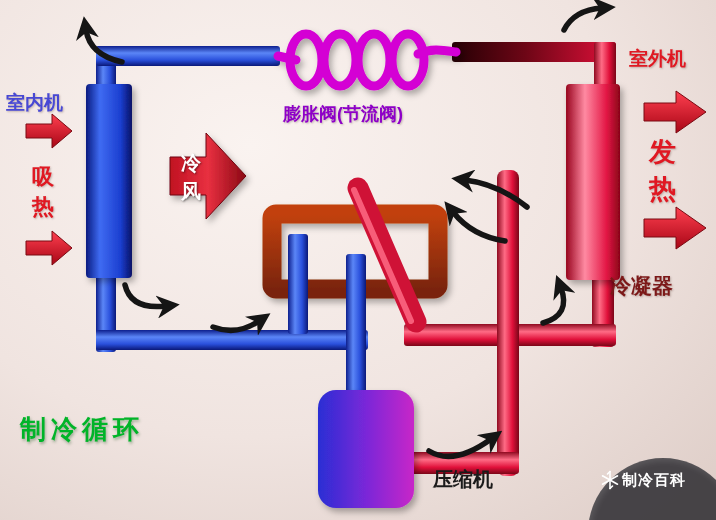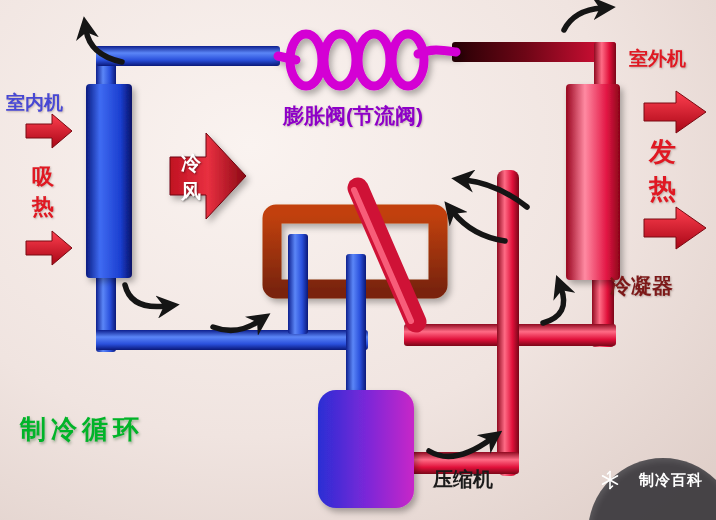--- a/index.html
+++ b/index.html
@@ -7,37 +7,37 @@
     position:relative;width:716px;height:520px;overflow:hidden;
     background:radial-gradient(ellipse at 35% 28%, #faf3f0 0%, #f0e4e0 55%, #ddccc6 100%);
     font-family:"Liberation Sans", sans-serif;
   }
   svg.layer{position:absolute;left:0;top:0;}
   .lbl{position:absolute;font-weight:bold;text-shadow:1px 1px 2px rgba(70,35,30,.28);}
   .vtext{white-space:pre-line;line-height:1.38;text-align:center;display:block;}
   .lbl-indoor   {left:6px;  top:90px;  font-size:19px; color:#4848d4;}
   .lbl-absorb   {left:32px; top:162px; font-size:22px; color:#e01822;}
   .lbl-fan      {left:181px;top:150px; font-size:20px; color:#ffffff; text-shadow:1px 1px 2px rgba(0,0,0,.45);}
-  .lbl-expansion{left:283px;top:102px; font-size:21px; color:#8e00c8;}
+  .lbl-expansion{left:283px;top:102px; font-size:18px; color:#8e00c8;}
   .lbl-fourway  {left:299px;top:148px; font-size:20px; color:#cc4e00;}
   .lbl-outdoor  {left:629px;top:46px;  font-size:19px; color:#e01822;}
   .lbl-evap     {left:10px; top:285px; font-size:20px; color:#1a2a7e;}
   .lbl-cond     {left:610px;top:272px; font-size:21px; color:#7c1818;}
   .lbl-comp     {left:433px;top:466px; font-size:20px; color:#1a1a1a; font-weight:600; text-shadow:none;}
   .lbl-release  {left:649px;top:134px; font-size:27px; color:#e01822;}
   .title{
     position:absolute;left:20px;top:412px;font-size:26px;font-weight:bold;color:#00b428;
     letter-spacing:5px;text-shadow:1px 2px 3px rgba(0,70,10,.35);
   }
   .watermark{
     position:absolute;left:588px;top:458px;width:150px;height:150px;border-radius:50%;
     background:rgba(58,56,60,.93);box-shadow:inset 2px 3px 6px rgba(255,255,255,.12);
   }
   .wm-content{
-    position:absolute;left:600px;top:470px;display:flex;align-items:center;gap:19px;
+    position:absolute;left:600px;top:470px;display:flex;align-items:center;gap:2px;
     color:#fff;font-size:15px;font-weight:bold;letter-spacing:1px;
   }
 </style>
 </head>
 <body>
 
 <div class="stage">
 
   <svg class="layer" width="716" height="520" viewBox="0 0 716 520">
     <defs>

